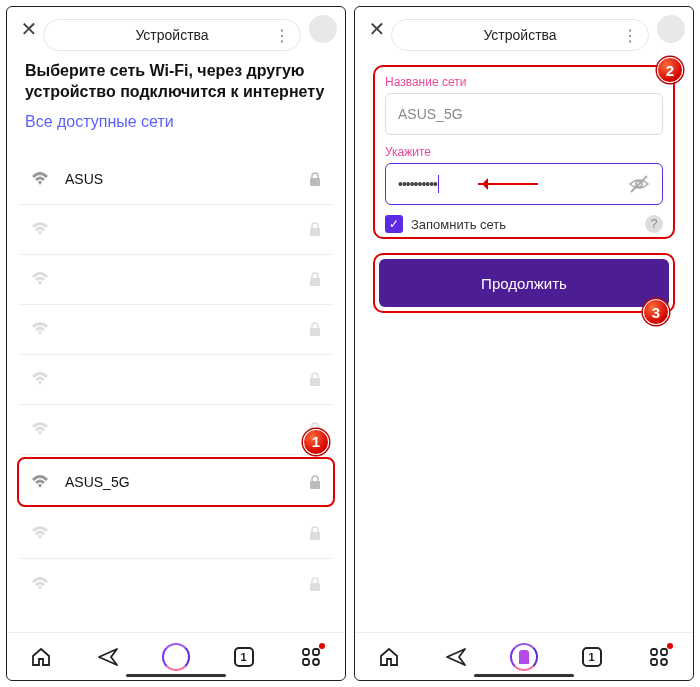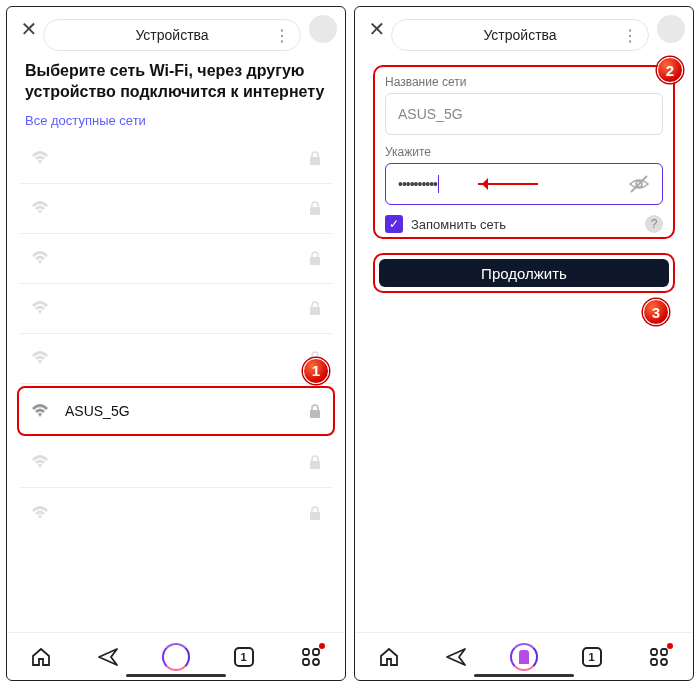--- a/index.html
+++ b/index.html
@@ -5,47 +5,47 @@
 * { box-sizing: border-box; margin: 0; padding: 0; }
 body { font-family: -apple-system, Helvetica, Arial, sans-serif; background: #fff; width: 700px; height: 687px; display: flex; gap: 8px; padding: 6px; }
 .phone { flex: 1; border: 1px solid #222; border-radius: 6px; background: #fff; display: flex; flex-direction: column; overflow: hidden; position: relative; }
 .header { height: 44px; display: flex; align-items: center; padding: 0 8px; }
 .close-x { width: 28px; font-size: 20px; color: #444; text-align: center; }
 .title-pill { flex: 1; height: 32px; background: #fff; border: 1px solid #e5e5e5; border-radius: 18px; display: flex; align-items: center; justify-content: center; font-size: 14px; color: #222; position: relative; margin-top: 12px; }
 .title-more { position: absolute; right: 10px; color: #888; font-size: 16px; }
 .avatar { width: 28px; height: 28px; border-radius: 50%; background: #e8e8e8; margin-left: 8px; }
 .content { flex: 1; padding: 10px 18px 0; overflow: hidden; position: relative; }
 .heading { font-size: 16px; font-weight: 700; color: #111; line-height: 1.3; }
-.subhead { font-size: 13px; color: #5b5fff; margin-top: 10px; margin-bottom: 6px; }
+.subhead { font-size: 16px; color: #5b5fff; margin-top: 10px; margin-bottom: 24px; }
 .wifi-list { margin: 0 -6px; }
 .wifi-item { height: 50px; display: flex; align-items: center; padding: 0 10px; border-bottom: 1px solid #eee; position: relative; }
 .wifi-icon { width: 22px; height: 22px; margin-right: 14px; display: flex; align-items: center; justify-content: center; }
 .wifi-name { flex: 1; font-size: 14px; color: #ccc; }
 .wifi-name.on { color: #111; font-weight: 500; }
 .lock-icon { width: 14px; height: 14px; color: #bbb; }
 .highlight-1 { border: 2px solid #e10000; border-radius: 8px; margin: 2px -2px; box-shadow: 0 0 0 1px #fff inset; }
 .highlight-2 { border: 2px solid #e10000; border-radius: 10px; padding: 8px 10px 4px; margin-top: 4px; position: relative; }
 .highlight-3 { border: 2px solid #e10000; border-radius: 10px; padding: 4px; margin-top: 14px; position: relative; }
 .badge { position: absolute; width: 26px; height: 26px; border-radius: 50%; display: flex; align-items: center; justify-content: center; font-weight: 700; font-size: 15px; color: #fff; border: 1.5px solid #fff; box-shadow: 0 0 0 1.5px #b00; background: radial-gradient(circle at 35% 30%, #ff6b3a, #d40000 70%); }
 .b1 { right: 4px; top: -30px; }
 .b2 { right: -10px; top: -10px; }
 .b3 { right: 4px; top: 44px; }
-.field-label { font-size: 12px; color: #737373; margin-bottom: 4px; }
+.field-label { font-size: 12px; color: #ec4899; margin-bottom: 4px; }
 .input-box { height: 42px; border: 1px solid #ddd; border-radius: 6px; display: flex; align-items: center; padding: 0 12px; font-size: 14px; margin-bottom: 10px; position: relative; }
 .input-box.focus { border: 1.5px solid #5a2be0; }
 .input-text { color: #888; }
 .input-pw { color: #444; letter-spacing: -1px; }
 .eye-off { color: #999; margin-left: auto; }
 .arrow-left { position: absolute; left: 92px; top: 50%; transform: translateY(-50%); width: 60px; height: 2px; background: #e10000; }
 .arrow-left:before { content: ''; position: absolute; left: -2px; top: -5px; border: 6px solid transparent; border-right-color: #e10000; }
 .cursor { display: inline-block; width: 1px; height: 18px; background: #5a2be0; vertical-align: middle; margin-left: 1px; }
 .checkbox-row { display: flex; align-items: center; gap: 8px; font-size: 13px; color: #333; margin-top: 2px; }
 .cb { width: 18px; height: 18px; background: #5a2be0; border-radius: 3px; display: flex; align-items: center; justify-content: center; color: #fff; font-size: 12px; }
 .help { margin-left: auto; width: 18px; height: 18px; border-radius: 50%; background: #ddd; color: #888; font-size: 12px; display: flex; align-items: center; justify-content: center; }
-.primary-btn { width: 100%; height: 28px; background: #0f172a; color: #fff; border: none; border-radius: 6px; font-size: 15px; font-weight: 500; }
+.primary-btn { width: 100%; height: 48px; background: #4c1d95; color: #fff; border: none; border-radius: 6px; font-size: 15px; font-weight: 500; }
 .choose-link { position: absolute; bottom: 12px; left: 0; right: 0; text-align: center; font-size: 13px; color: #5a2be0; }
 .bottombar { height: 48px; border-top: 1px solid #eee; display: flex; align-items: center; justify-content: space-around; }
 .bb-icon { width: 28px; height: 28px; display: flex; align-items: center; justify-content: center; color: #222; position: relative; }
 .alice-ring { width: 28px; height: 28px; border: 2px solid; border-radius: 50%; border-color: #9b5de5 #5a2be0 #ff6b9d #7b2ff7; display: flex; align-items: center; justify-content: center; }
 .alice-in { width: 10px; height: 14px; background: #fff; border-radius: 3px 3px 0 0; }
 .tab-sq { width: 20px; height: 20px; border: 2px solid #222; border-radius: 5px; display: flex; align-items: center; justify-content: center; font-size: 11px; font-weight: 600; }
 .dot-red { position: absolute; top: 0; right: 0; width: 6px; height: 6px; background: #e10000; border-radius: 50%; }
 .home-bar { position: absolute; bottom: 3px; left: 50%; transform: translateX(-50%); width: 100px; height: 3px; background: #333; border-radius: 2px; }
 svg { display: block; }
 </style>
@@ -59,20 +59,34 @@
       <span>Устройства</span>
       <span class="title-more">⋮</span>
     </div>
     <div class="avatar"></div>
   </div>
   <div class="content">
     <div class="heading">Выберите сеть Wi-Fi, через другую устройство подключится к интернету</div>
     <div class="subhead">Все доступные сети</div>
     <div class="wifi-list">
       <div class="wifi-item">
+        <span class="wifi-icon">
+            <svg width="20" height="16" viewBox="0 0 20 16">
+              <path d="M10 14 L8 11 Q10 9 12 11 Z M5 8 Q10 3 15 8 L13 10 Q10 7 7 10 Z M2 5 Q10 -3 18 5 L16 7 Q10 1 4 7 Z" fill="#999"></path>
+            </svg>
+          </span>
+        <span class="wifi-name on">ASUS</span>
+        <span class="lock-icon">
+            <svg width="12" height="14" viewBox="0 0 12 14">
+              <rect x="1" y="6" width="10" height="8" rx="1" fill="#bbb"></rect>
+              <path d="M3 6 V4 a3 3 0 0 1 6 0 V6" fill="none" stroke="#bbb" stroke-width="1.5"></path>
+            </svg>
+          </span>
+      </div>
+      <div class="wifi-item">
           <span class="wifi-icon">
             <svg width="20" height="16" viewBox="0 0 20 16">
               <path d="M10 14 L8 11 Q10 9 12 11 Z M5 8 Q10 3 15 8 L13 10 Q10 7 7 10 Z M2 5 Q10 -3 18 5 L16 7 Q10 1 4 7 Z" fill="#ddd"></path>
             </svg>
           </span>
           <span class="wifi-name">&nbsp;</span>
           <span class="lock-icon">
             <svg width="12" height="14" viewBox="0 0 12 14">
               <rect x="1" y="6" width="10" height="8" rx="1" fill="#ddd"></rect>
               <path d="M3 6 V4 a3 3 0 0 1 6 0 V6" fill="none" stroke="#ddd" stroke-width="1.5"></path>

